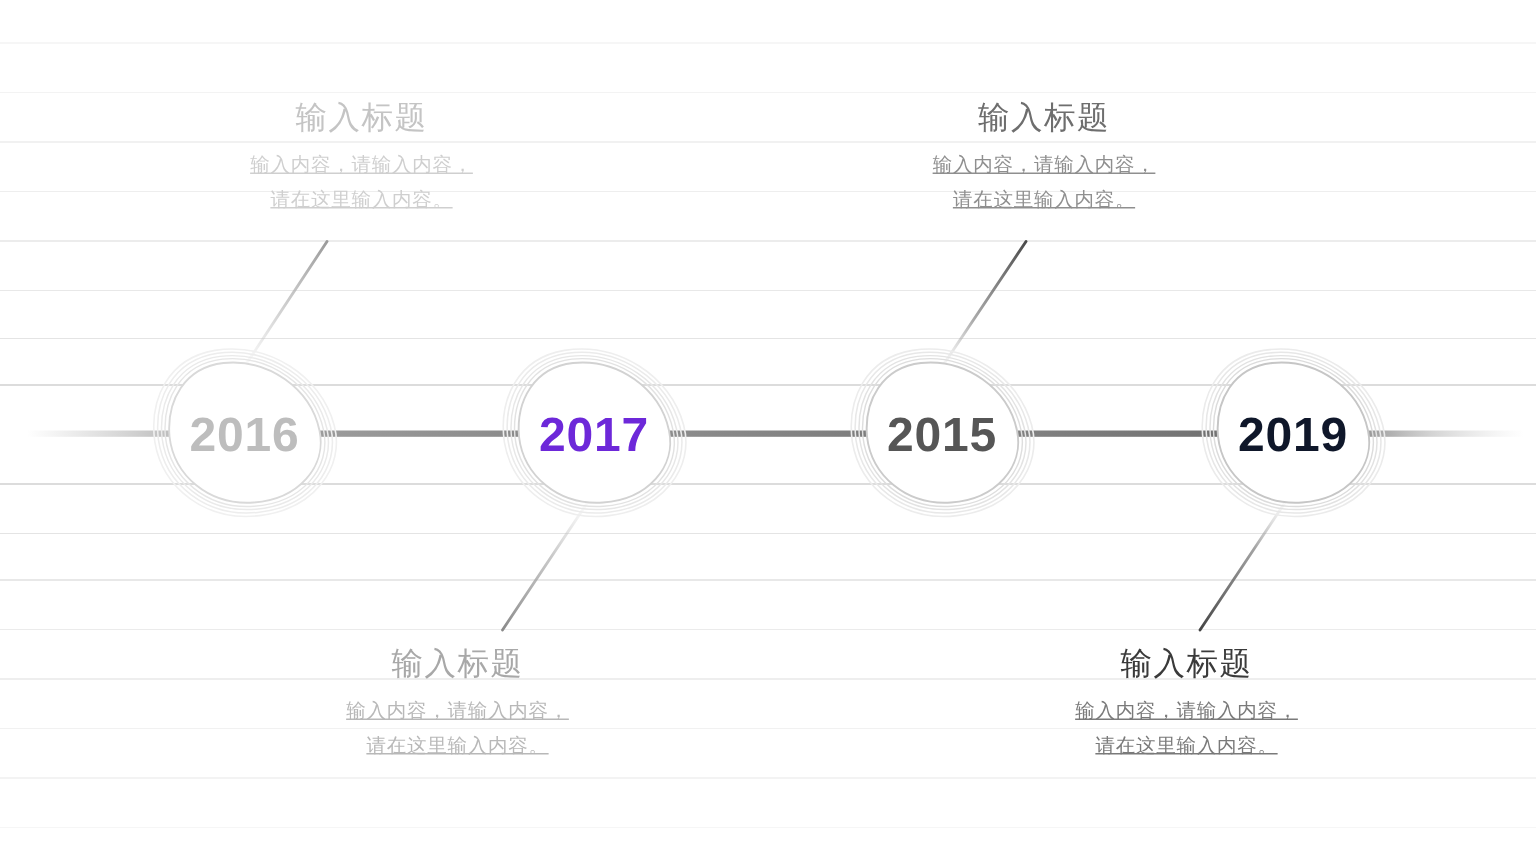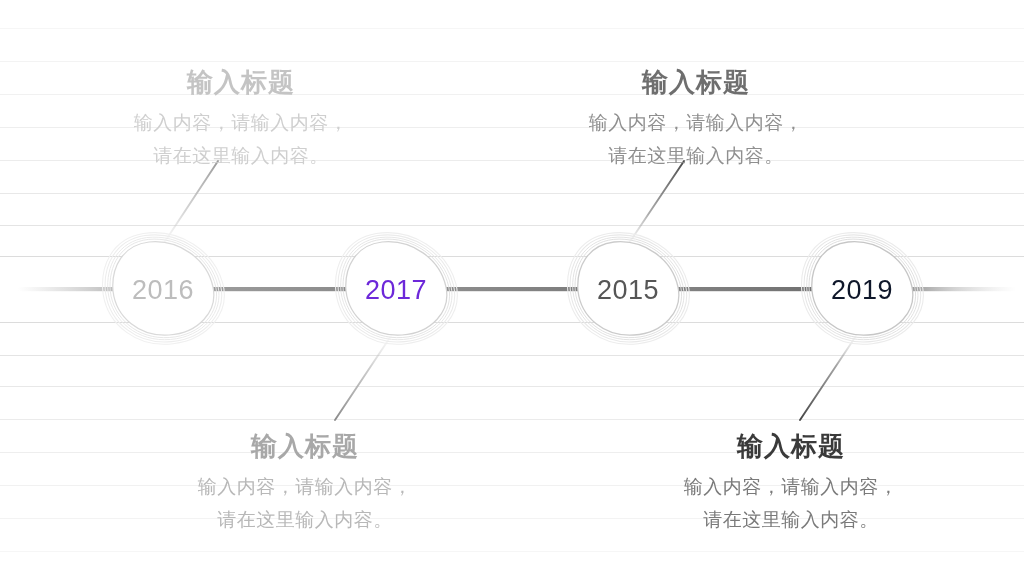--- a/index.html
+++ b/index.html
@@ -36,33 +36,34 @@
     height: 576px;
   }
 
   
   .textblock {
     position: absolute;
     text-align: center;
     width: 300px;
   }
   .tb-title {
-    font-size: 26px;
-    font-weight: bold;
+    font-size: 21px;
+    font-weight: normal;
     letter-spacing: 1px;
     line-height: 1.25;
     margin: 0 0 7px 0;
     white-space: nowrap;
   }
   .tb-body {
-    font-size: 19px;
+    font-size: 13px;
     font-weight: normal;
     line-height: 1.75;
     letter-spacing: 0.5px;
     margin: 0;
+    text-decoration: underline;
   }
   .tb-body span { display: block; white-space: nowrap; }
 
   
   #tb-2016 { left: 91px;  top: 66px; }
   #tb-2018 { left: 546px; top: 66px; }
   #tb-2017 { left: 155px; top: 430px; }
   #tb-2019 { left: 641px; top: 430px; }
 
   
@@ -71,22 +72,22 @@
   .lvl2 .tb-title { color: #a8a8a8; }
   .lvl2 .tb-body  { color: #b8b8b8; }
   .lvl3 .tb-title { color: #6e6e6e; }
   .lvl3 .tb-body  { color: #8f8f8f; }
   .lvl4 .tb-title { color: #3a3a3a; }
   .lvl4 .tb-body  { color: #7a7a7a; }
 
   
   .year-label {
     position: absolute;
-    font-size: 27px;
-    font-weight: normal;
+    font-size: 32px;
+    font-weight: bold;
     letter-spacing: 0.5px;
     transform: translate(-50%, -50%);
     white-space: nowrap;
     text-align: center;
   }
   .yr1 { color: #bdbdbd; }
   .yr2 { color: #6d28d9; text-align: right; }
   .yr3 { color: #565656; }
   .yr4 { color: #0f172a; }
 </style>

